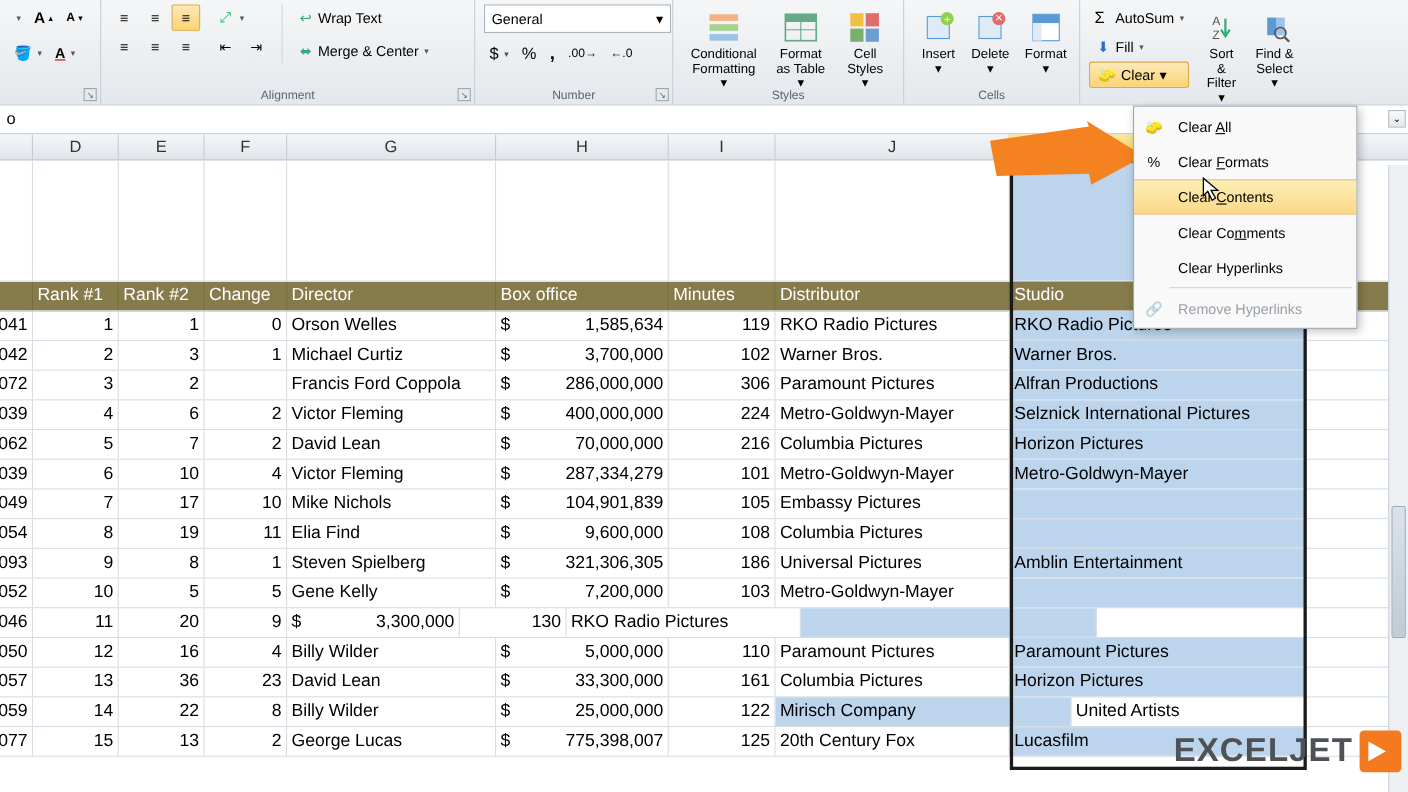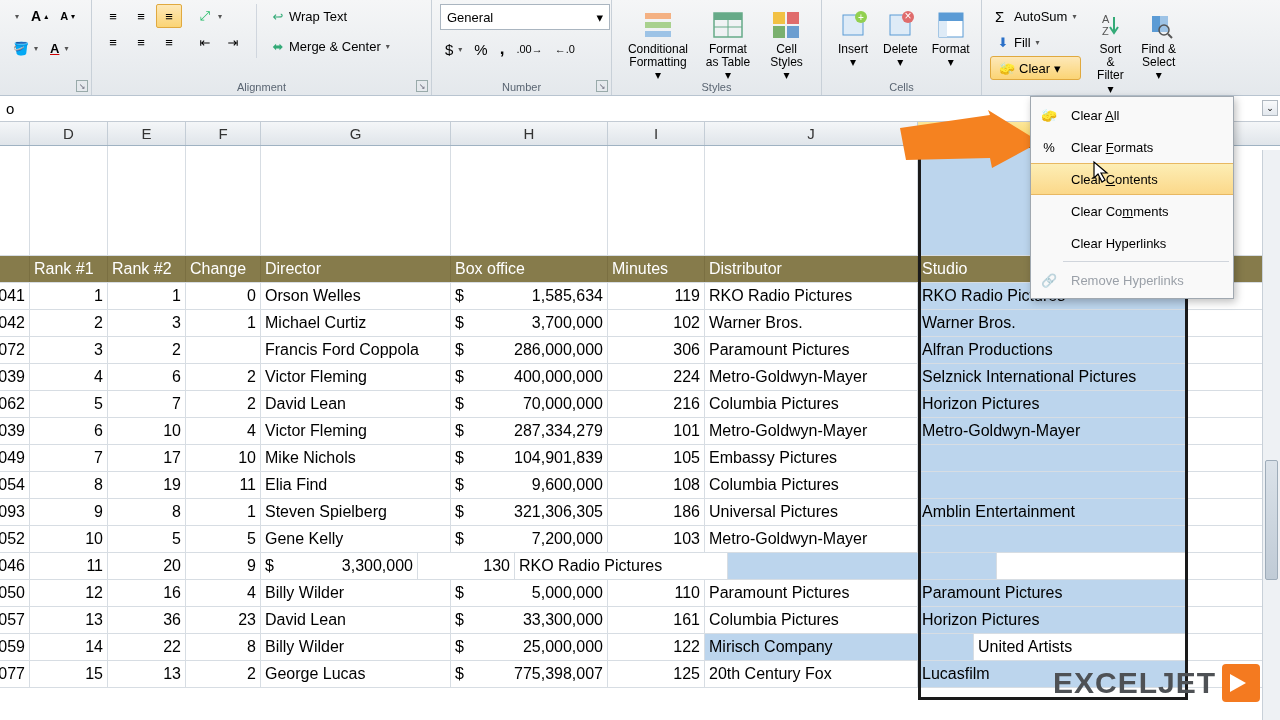--- a/index.html
+++ b/index.html
@@ -91,21 +91,21 @@
 .vscroll { position: absolute; right: 0; top: 150px; bottom: 0; width: 18px; background: #eef1f4; border-left: 1px solid #c8d0d8; z-index: 5; }
 .vscroll .thumb { position: absolute; left: 2px; right: 2px; top: 310px; height: 120px; background: linear-gradient(#dbe2e9,#c0cbd6); border: 1px solid #9eacb9; border-radius: 2px; }
 
 
 .arrow { position: absolute; top: 110px; left: 900px; z-index: 90; }
 
 
 .cursor { position: absolute; top: 160px; left: 1092px; z-index: 110; }
 
 
-.watermark { position: absolute; bottom: 18px; right: 20px; z-index: 120; display: flex; align-items: center; gap: 6px; font-family: Arial; font-weight: 600; font-size: 30px; color: #4e5155; letter-spacing: 1px; }
+.watermark { position: absolute; bottom: 18px; right: 6px; z-index: 120; display: flex; align-items: center; gap: 6px; font-family: Arial; font-weight: 600; font-size: 30px; color: #4e5155; letter-spacing: 1px; }
 .watermark .jet { width: 38px; height: 38px; background: #f47a20; border-radius: 4px; position: relative; }
 .watermark .jet::after { content: ""; position: absolute; left: 8px; top: 10px; border-left: 16px solid #fff; border-top: 9px solid transparent; border-bottom: 9px solid transparent; }
 
 
 .split-ind { width: 8px; height: 24px; background: #e5e9ee; border: 1px solid #b8c2cc; }
 </style>
 </head>
 <body>
 
 <div class="ribbon">

